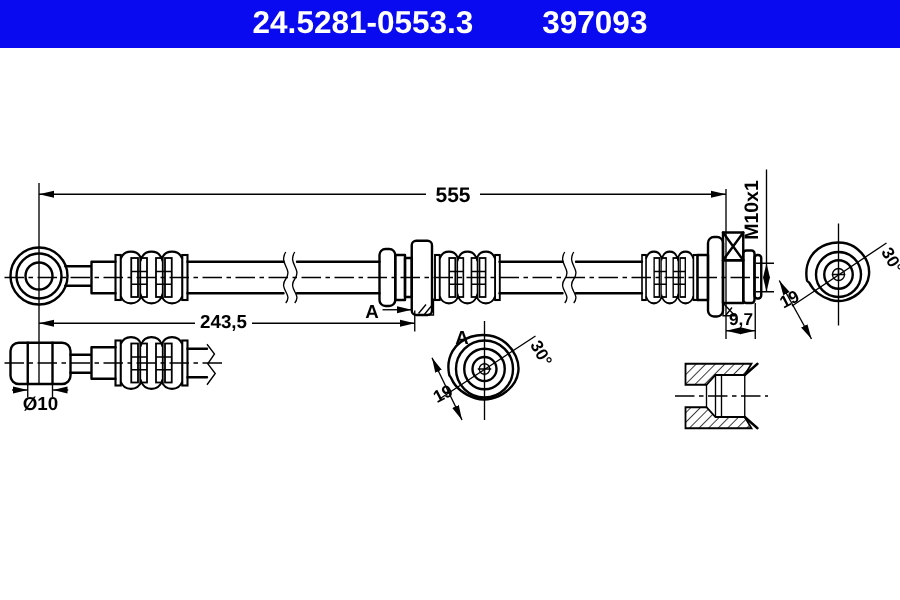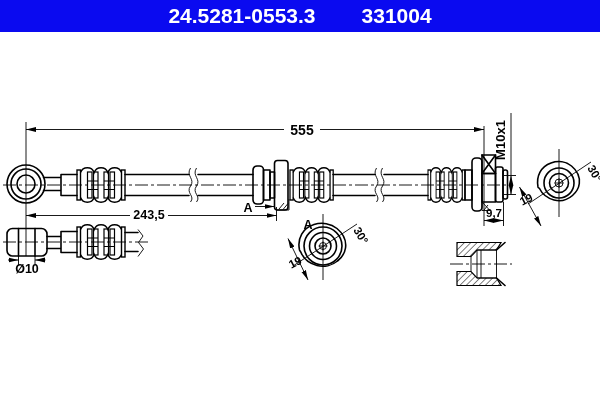--- a/index.html
+++ b/index.html
@@ -16,21 +16,21 @@
   .dtx{font-family:"Liberation Sans",sans-serif;font-weight:bold;fill:#000;}
   .s12{font-size:12.5px;} .s14{font-size:14px;} .s11{font-size:11.5px;} .s13{font-size:13px;}
 </style>
 </head>
 <body>
 
 <div class="stage">
 
   <div class="header" style="background: rgb(10, 10, 240);">
     <span>24.5281-0553.3</span>
-    <span>331004</span>
+    <span>397093</span>
   </div>
 
   <svg width="600" height="400" viewBox="0 0 600 400">
     <defs>
       <marker id="arr" viewBox="0 0 10 6" refX="10" refY="3" markerWidth="10" markerHeight="6" markerUnits="userSpaceOnUse" orient="auto-start-reverse">
         <path d="M10,3 L0,0.6 L0,5.4 Z" fill="#000"></path>
       </marker>
       <pattern id="hatch" patternUnits="userSpaceOnUse" width="4.5" height="4.5" patternTransform="rotate(45)">
         <line x1="0" y1="0" x2="0" y2="4.5" stroke="#000" stroke-width="1"></line>
       </pattern>

